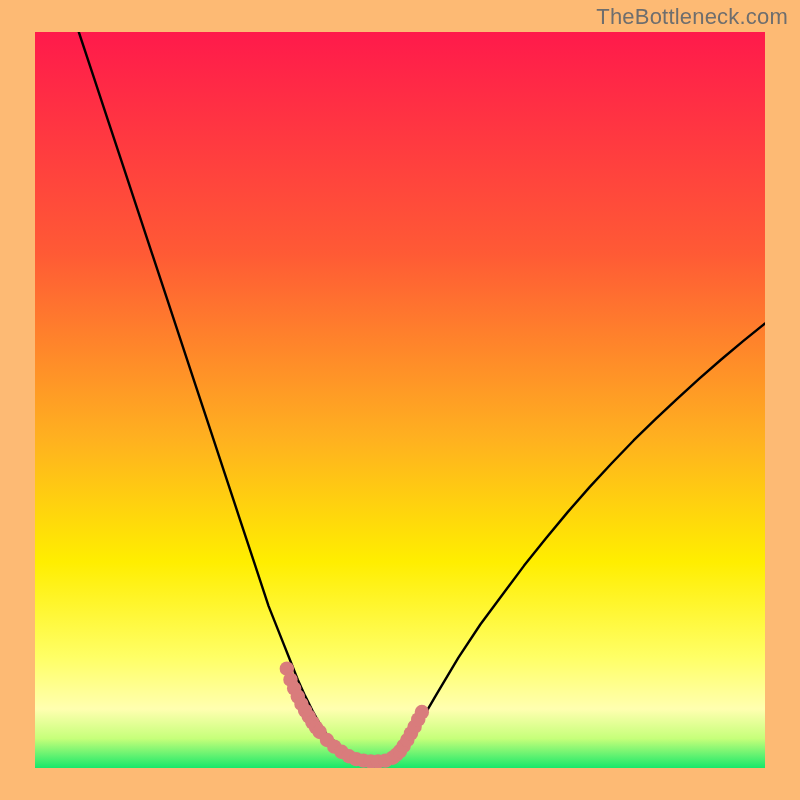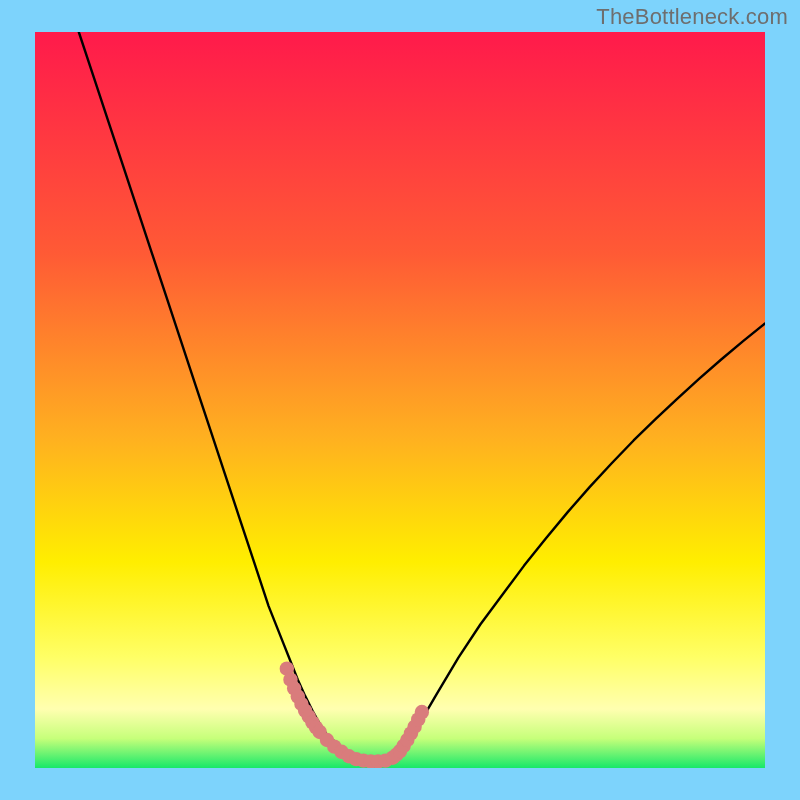--- a/index.html
+++ b/index.html
@@ -10,21 +10,21 @@
     background: #000;
     overflow: hidden;
     font-family: Arial, Helvetica, sans-serif;
   }
   .frame {
     position: absolute;
     left: 0;
     top: 0;
     width: 800px;
     height: 800px;
-    background: #7dd3fc;
+    background: #fdba74;
   }
   .watermark {
     position: absolute;
     top: 4px;
     right: 12px;
     color: #6e6e6e;
     font-size: 22px;
     font-weight: 400;
     letter-spacing: 0.2px;
     z-index: 10;

